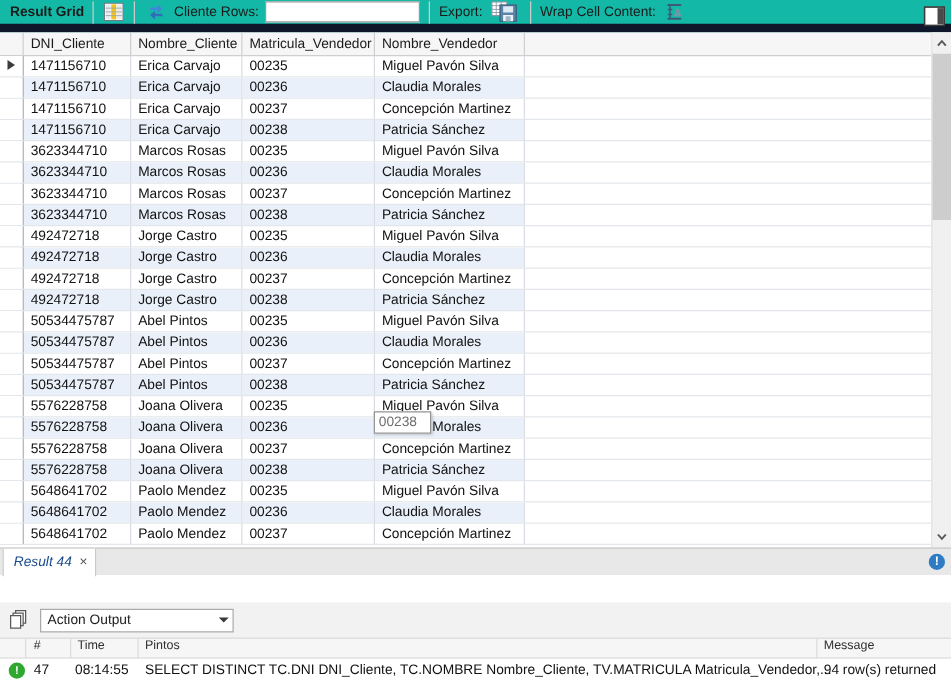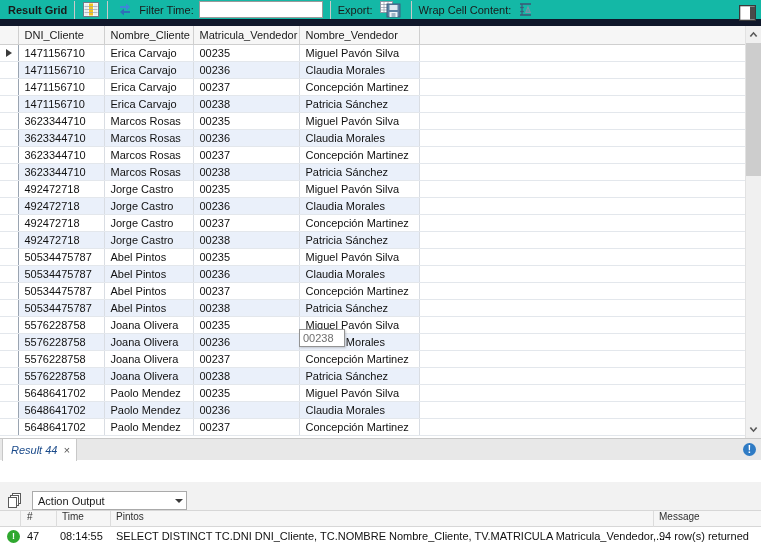--- a/index.html
+++ b/index.html
@@ -191,21 +191,21 @@
   .dotline {
     flex: 1; height: 5px;
     background-image: radial-gradient(#b9b9b9 0.8px, transparent 0.9px);
     background-size: 3px 5px;
     background-position: 0 2px;
     margin-right: 8px;
   }
   .output-ctrl {
     position: absolute; left: 0; top: 482px; width: 761px; height: 28px;
     background: #f2f2f2;
-    display: flex; align-items: flex-end;
+    display: flex; align-items: center;
     box-sizing: border-box;
   }
   .combo {
     width: 155px; height: 19px;
     border: 1px solid #aaaaaa;
     background: #ffffff;
     margin-left: 6px;
     display: flex; align-items: center;
     box-sizing: border-box;
     position: relative;
@@ -284,21 +284,21 @@
 
     <div class="tb-sep"></div>
 
     <span class="tb-icon" style="width:20px;height:16px;">
       <svg width="16" height="15" viewBox="0 0 16 15">
         <path d="M3 4 L9 4 L9 1.5 L13 5 L9 8.5 L9 6 L3 6 Z" fill="#3f87d8"></path>
         <path d="M13 11 L7 11 L7 13.5 L3 10 L7 6.5 L7 9 L13 9 Z" fill="#2f6fb8"></path>
       </svg>
     </span>
 
-    <span class="tb-label" style="margin-left:4px;">Filter Time:</span>
+    <span class="tb-label" style="margin-left:4px;">Cliente Rows:</span>
     <input class="filter-input" type="text" value="" placeholder="" style="">
 
     <div class="tb-sep"></div>
 
     <span class="tb-label">Export:</span>
 
     <span class="tb-icon" style="width:26px;height:18px;margin-left:5px;">
       <svg width="22" height="17" viewBox="0 0 22 17">
         <rect x="0.5" y="0.5" width="12" height="11" fill="#ffffff" stroke="#8a97a6"></rect>
         <line x1="0.5" y1="3.5" x2="12.5" y2="3.5" stroke="#8a97a6" stroke-width="0.7"></line>

